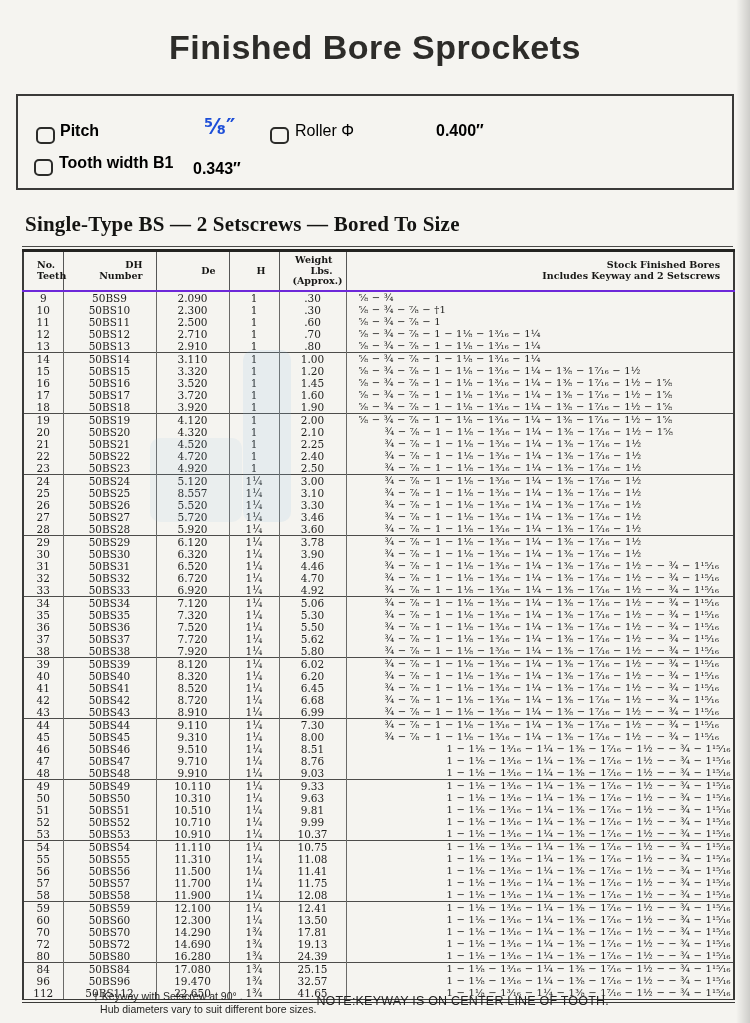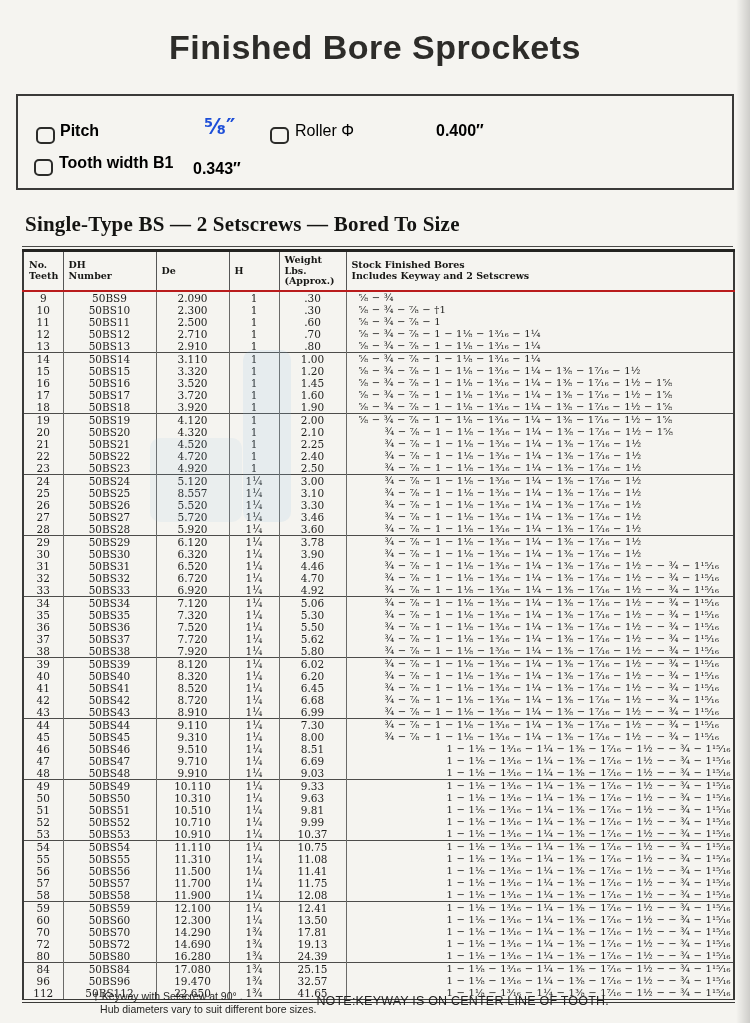--- a/index.html
+++ b/index.html
@@ -62,23 +62,23 @@
   }
   table{
     border-left:2px solid #3a3a38;
     border-right:2px solid #3a3a38;
     border-top:3px solid #232321;
     border-bottom:4px double #3a3a38;
   }
   th{
     font-family:"DejaVu Serif","Liberation Serif",serif;
     font-weight:700;font-size:9.5px;line-height:1.12;
-    border-bottom:2px solid #b91c1c;
+    border-bottom:2px solid #6d28d9;
     border-right:1px solid #555;
-    padding:3px 5px;vertical-align:middle;text-align:left;
+    padding:3px 13px;vertical-align:middle;text-align:right;
     white-space:pre-line;color:#171715;
   }
   th:last-child,td:last-child{border-right:none;}
   td{
     font-size:10.5px;height:12px;line-height:12px;
     padding:0;text-align:center;white-space:nowrap;
     border-right:1px solid #6a6a68;
     color:#1e1e1c;
     overflow:hidden;
   }
@@ -450,21 +450,21 @@
             <td>9.510</td>
             <td>1¼</td>
             <td>8.51</td>
             <td class="bores i2">1 − 1⅛ − 1³⁄₁₆ − 1¼ − 1⅜ − 1⁷⁄₁₆ − 1½ −  − ¾ − 1¹⁵⁄₁₆</td>
           </tr>
           <tr>
             <td>47</td>
             <td>50BS47</td>
             <td>9.710</td>
             <td>1¼</td>
-            <td>6.69</td>
+            <td>8.76</td>
             <td class="bores i2">1 − 1⅛ − 1³⁄₁₆ − 1¼ − 1⅜ − 1⁷⁄₁₆ − 1½ −  − ¾ − 1¹⁵⁄₁₆</td>
           </tr>
           <tr>
             <td>48</td>
             <td>50BS48</td>
             <td>9.910</td>
             <td>1¼</td>
             <td>9.03</td>
             <td class="bores i2">1 − 1⅛ − 1³⁄₁₆ − 1¼ − 1⅜ − 1⁷⁄₁₆ − 1½ −  − ¾ − 1¹⁵⁄₁₆</td>
           </tr>

